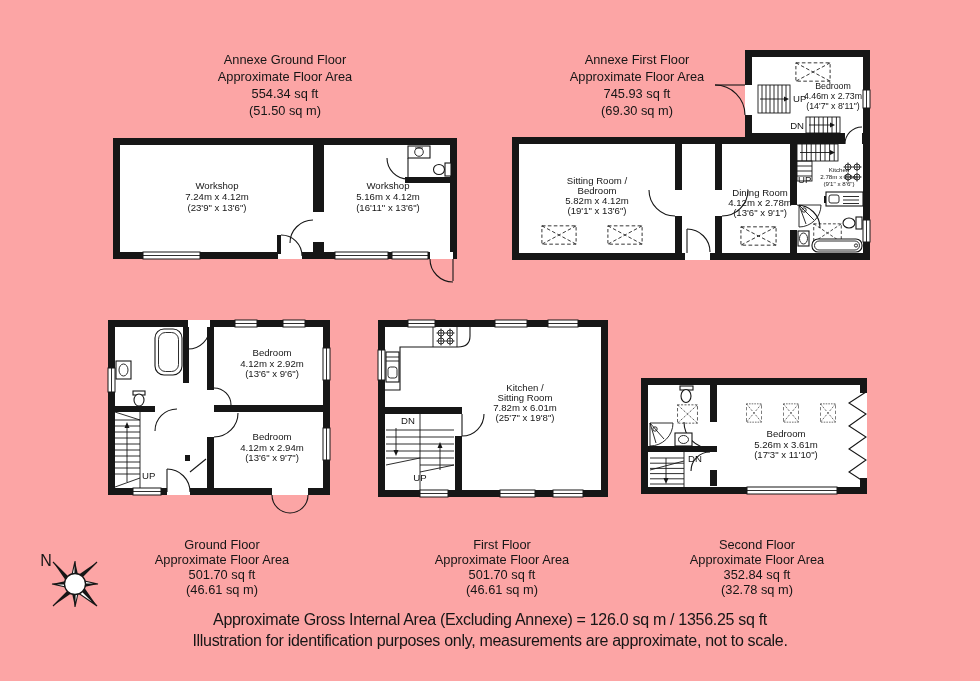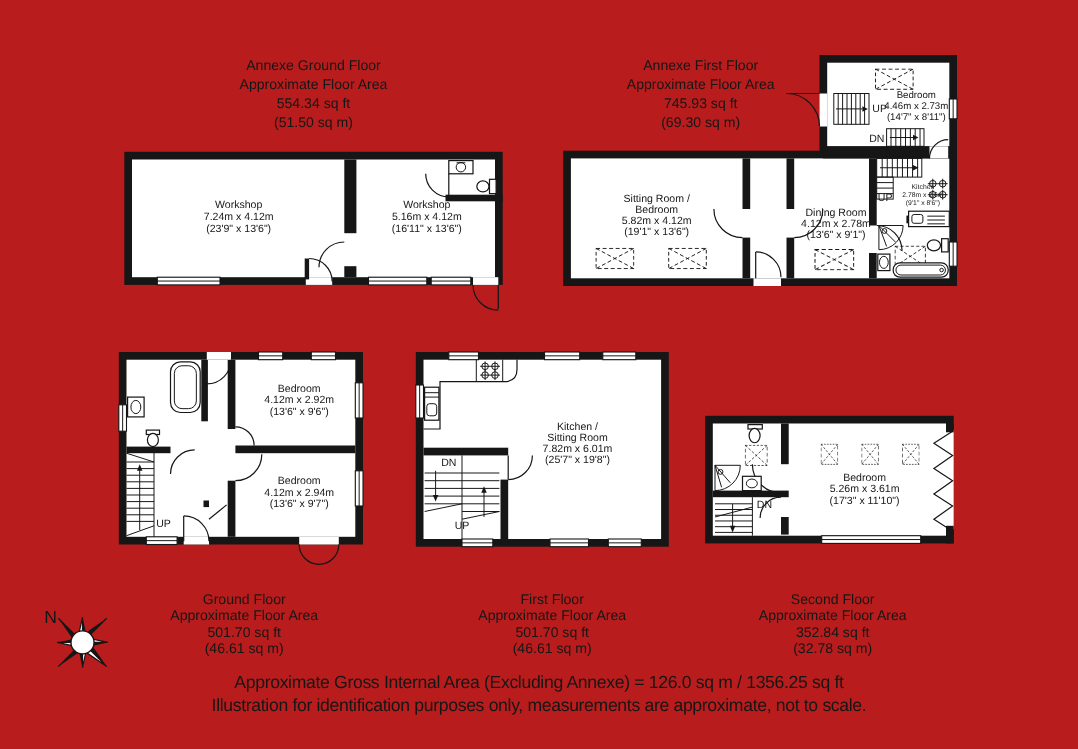--- a/index.html
+++ b/index.html
@@ -1,16 +1,16 @@
 <!DOCTYPE html>
 <html><head>
 <meta charset="utf-8">
 <style>
   html,body{margin:0;padding:0;background:#fff;}
-  #canvas{position:relative;width:980px;height:681px;background:#b91c1c;overflow:hidden;
+  #canvas{position:relative;width:980px;height:681px;background:#fca5a5;overflow:hidden;
           font-family:"Liberation Sans", sans-serif;}
   svg{position:absolute;left:0;top:0;}
   text{fill:#161616;}
   .title{font-size:12.8px;}
   .room{font-size:9.6px;}
   .room-sm{font-size:8.8px;}
   .room-xs{font-size:6.2px;}
   .stair-label{font-size:9.6px;}
   .footer-line1{font-size:16px;letter-spacing:-0.3px;}
   .footer-line2{font-size:16px;letter-spacing:-0.3px;}

